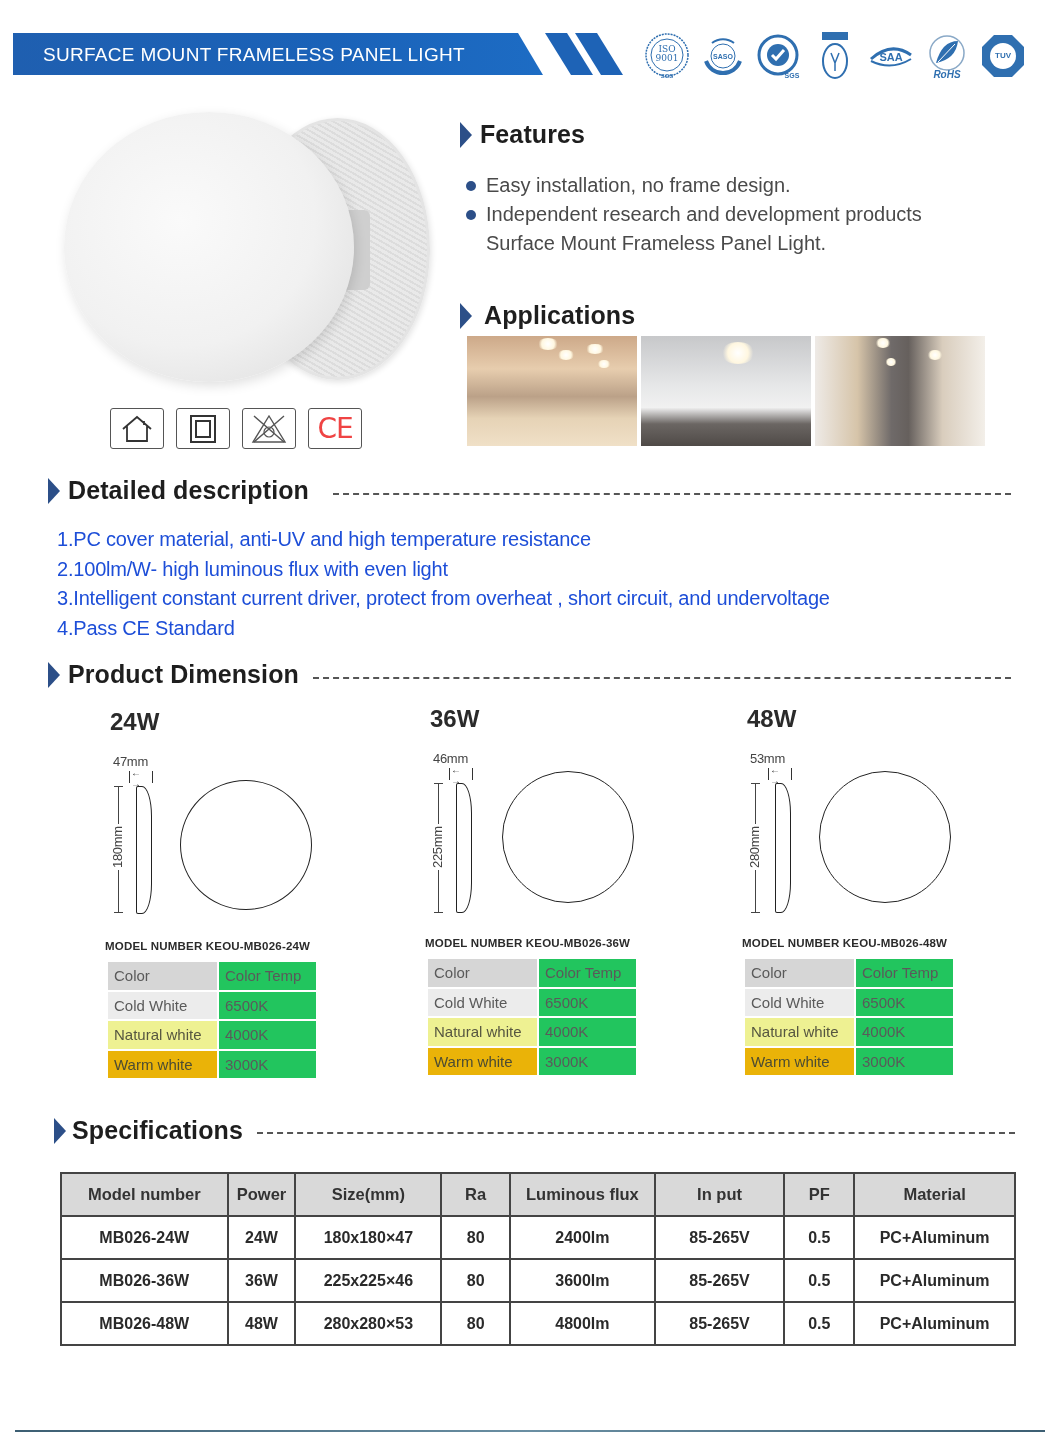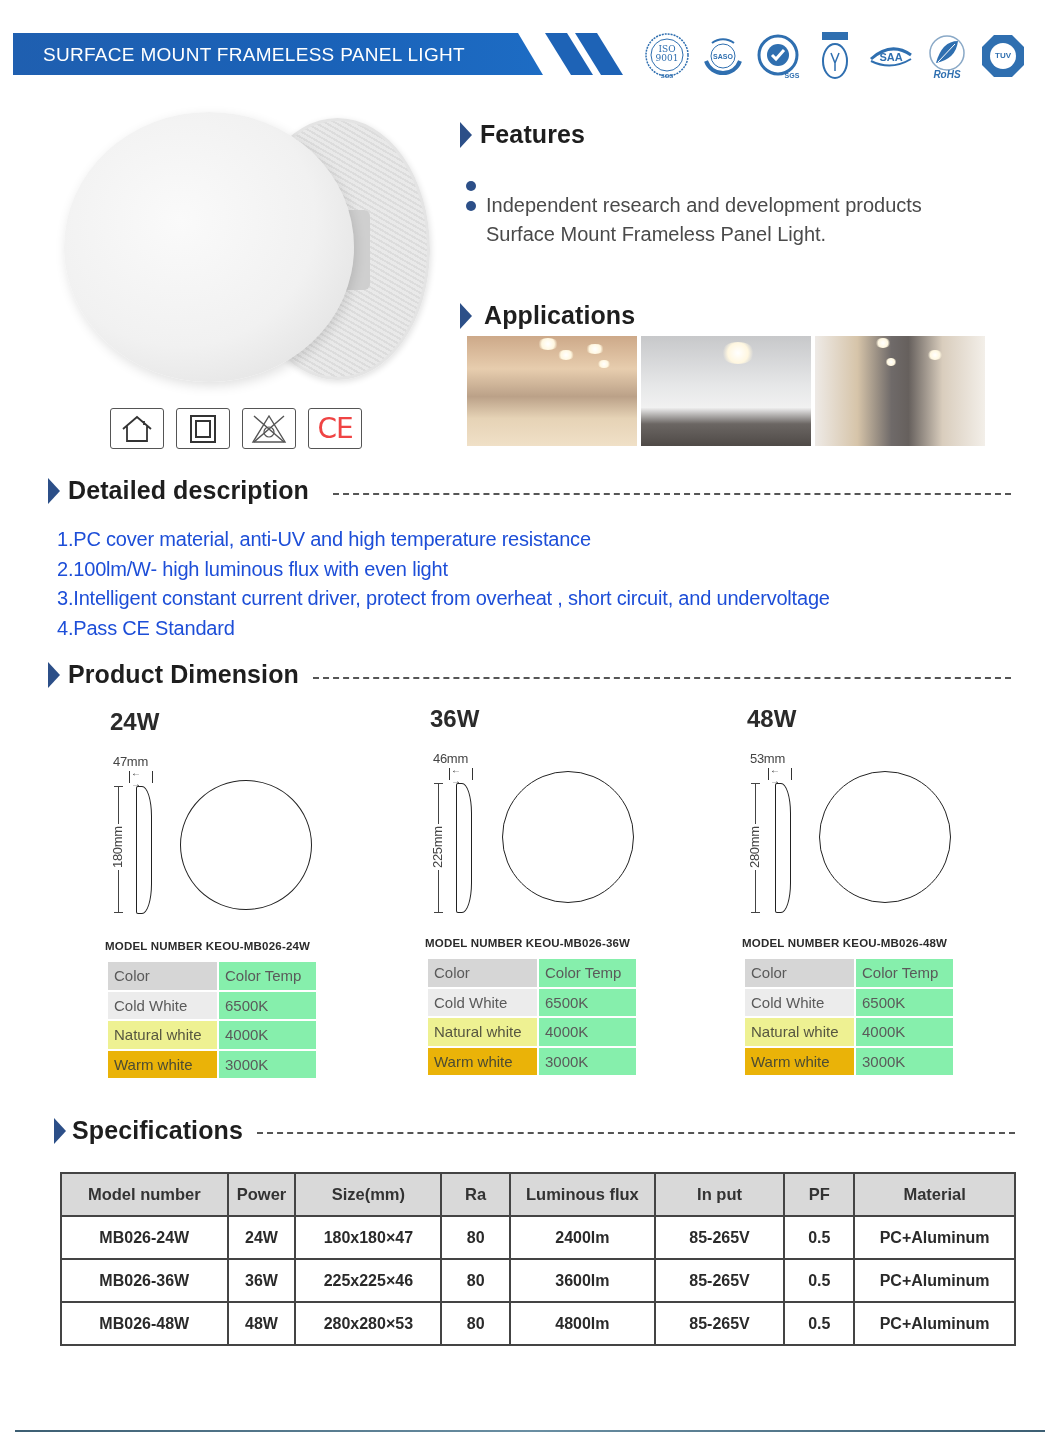--- a/index.html
+++ b/index.html
@@ -83,21 +83,21 @@
     .dim-height-line::before { top: 0; } .dim-height-line::after { bottom: 0; }
     .dim-height-label { position: absolute; left: 14px; font-size: 13px; color: #444; background: #fff;
       transform: rotate(-90deg); transform-origin: left top; white-space: nowrap; letter-spacing: -0.3px; padding: 0 2px; }
     .dim-side { position: absolute; left: 40px; width: 16px; border: 1.6px solid #222; border-radius: 2px 10px 10px 2px / 2px 30px 30px 2px; }
     .dim-side::before { content: ""; position: absolute; left: -4px; width: 3px; background: #111; }
     .dim-front { position: absolute; border: 1.6px solid #222; border-radius: 50%; }
     .model-label { position: absolute; left: 9px; font-size: 11.5px; font-weight: bold; color: #2b2b2b; letter-spacing: 0.2px; white-space: nowrap; }
     .ct-table { position: absolute; left: 10px; border-collapse: separate; border-spacing: 2px 2px; font-size: 15px; color: #5a5a5a; }
     .ct-table td { height: 27.5px; padding: 0 6px; white-space: nowrap; }
     .ct-table td.c1 { width: 109px; }
-    .ct-table td.c2 { width: 97px; background: #86efac; }
+    .ct-table td.c2 { width: 97px; background: #22c55e; }
     .ct-table tr.head td.c1 { background: #d6d6d6; }
     .ct-table tr.cold td.c1 { background: #ececec; }
     .ct-table tr.natural td.c1 { background: #eef192; color: #565640; }
     .ct-table tr.warm td.c1 { background: #eab308; color: #4c4c33; }
 
     
     .spec-head { left: 54px; top: 1116px; }
     .spec-head .sec-arrow { margin-right: 6px; }
     .spec-table { position: absolute; left: 60px; top: 1172px; width: 956px; border-collapse: collapse;
       border: 2px solid #444; font-size: 16px; font-weight: bold; color: #2a2a2a; }
@@ -205,20 +205,21 @@
   </div>
 </div>
 
 <div class="sec-head features-head">
   <span class="sec-arrow"></span>
   <span class="sec-title">Features</span>
 </div>
 <ul class="feature-list">
   <li>
       <span class="dot"></span>
+      <span>Easy installation, no frame design.</span>
     </li>
   <li>
       <span class="dot"></span>
       <span>Independent research and development products</span>
     </li>
   <li class="cont">Surface Mount Frameless Panel Light.</li>
 </ul>
 
 <div class="sec-head apps-head">
   <span class="sec-arrow"></span>

